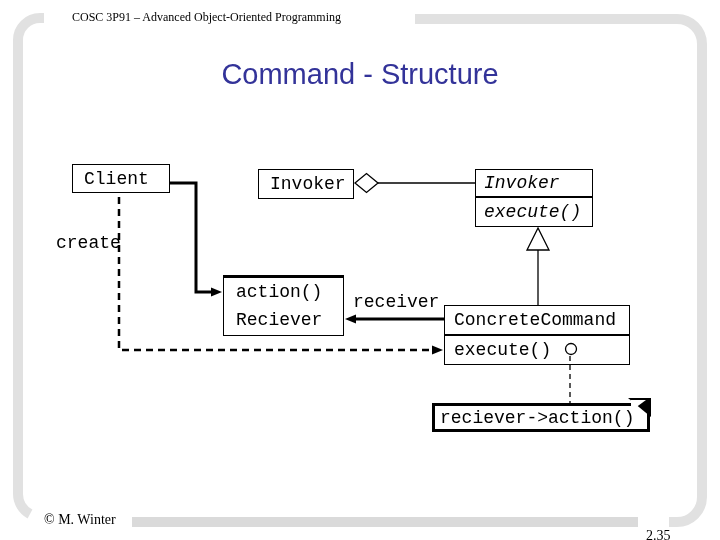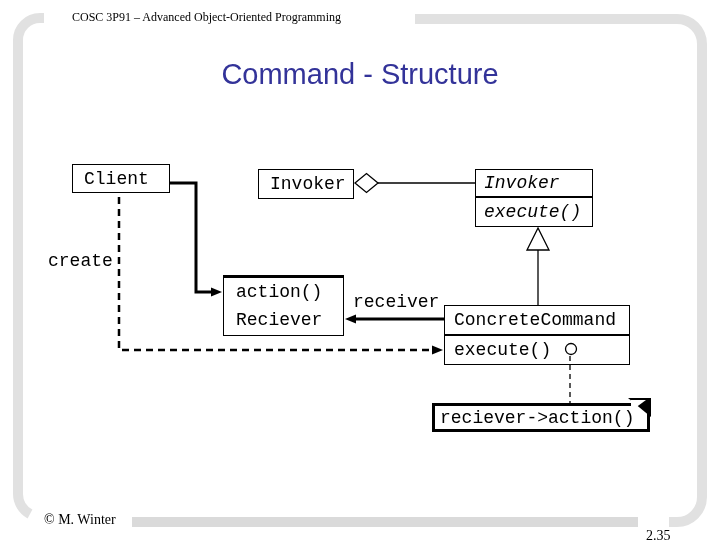--- a/index.html
+++ b/index.html
@@ -81,21 +81,21 @@
   <div class="clsbox" style="left:223px;top:275px;width:121px;height:61px;">
     <div class="cmp mono method-cmp" style="height:30px;padding-left:12px;">action()</div>
     <div class="cmp mono" style="height:28px;padding-left:12px;">Reciever</div>
   </div>
 
   <div class="clsbox" style="left:444px;top:305px;width:186px;height:60px;">
     <div class="cmp mono" style="height:28px;padding-left:9px;">ConcreteCommand</div>
     <div class="cmp mono method-cmp" style="height:29px;padding-left:9px;">execute()</div>
   </div>
 
-  <div class="freelabel mono" style="left:48px;top:233px;margin-top:18px;">create</div>
+  <div class="freelabel mono" style="left:56px;top:233px;">create</div>
   <div class="freelabel mono" style="left:353px;top:292px;">receiver</div>
 
   <div class="notebox mono" style="left:432px;top:403px;width:218px;height:29px;padding-left:5px;">reciever-&gt;action()</div>
 
   <svg class="connector-layer" width="720" height="540" viewBox="0 0 720 540">
 
     <polyline points="169,183 196,183 196,292 212,292" fill="none" stroke="#000" stroke-width="3"></polyline>
     <polygon points="222,292 211,287.5 211,296.5" fill="#000"></polygon>
 
     <polyline points="119,197 119,350 433,350" fill="none" stroke="#000" stroke-width="2.5" stroke-dasharray="7 5"></polyline>

